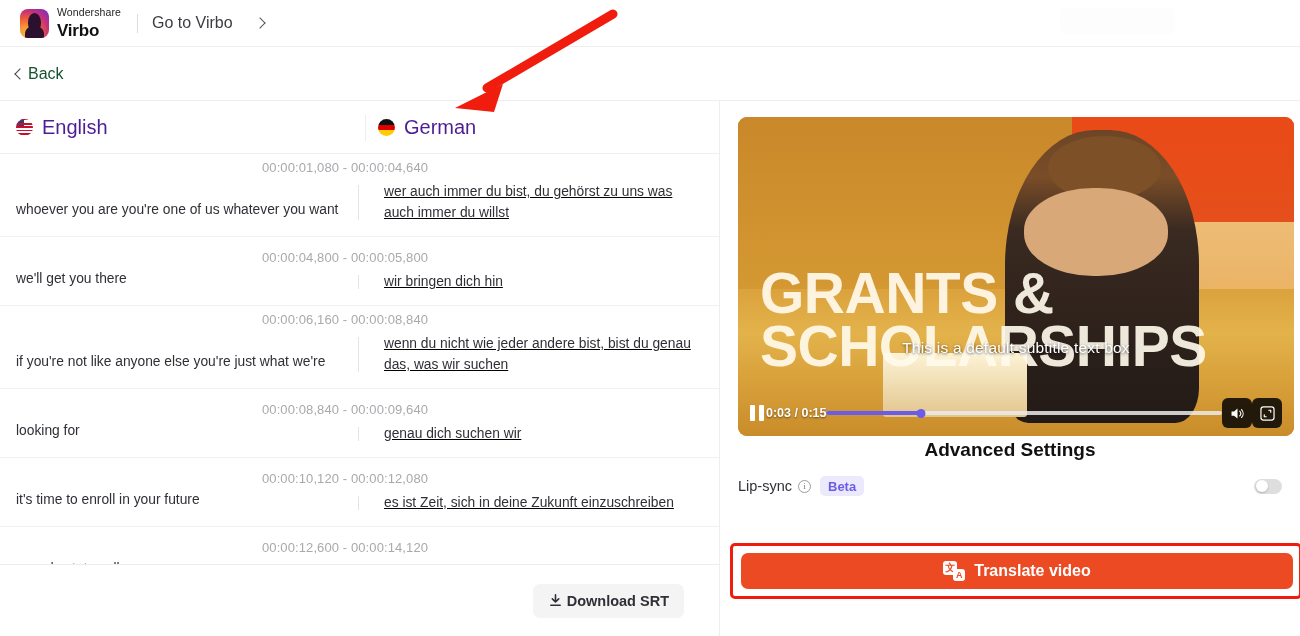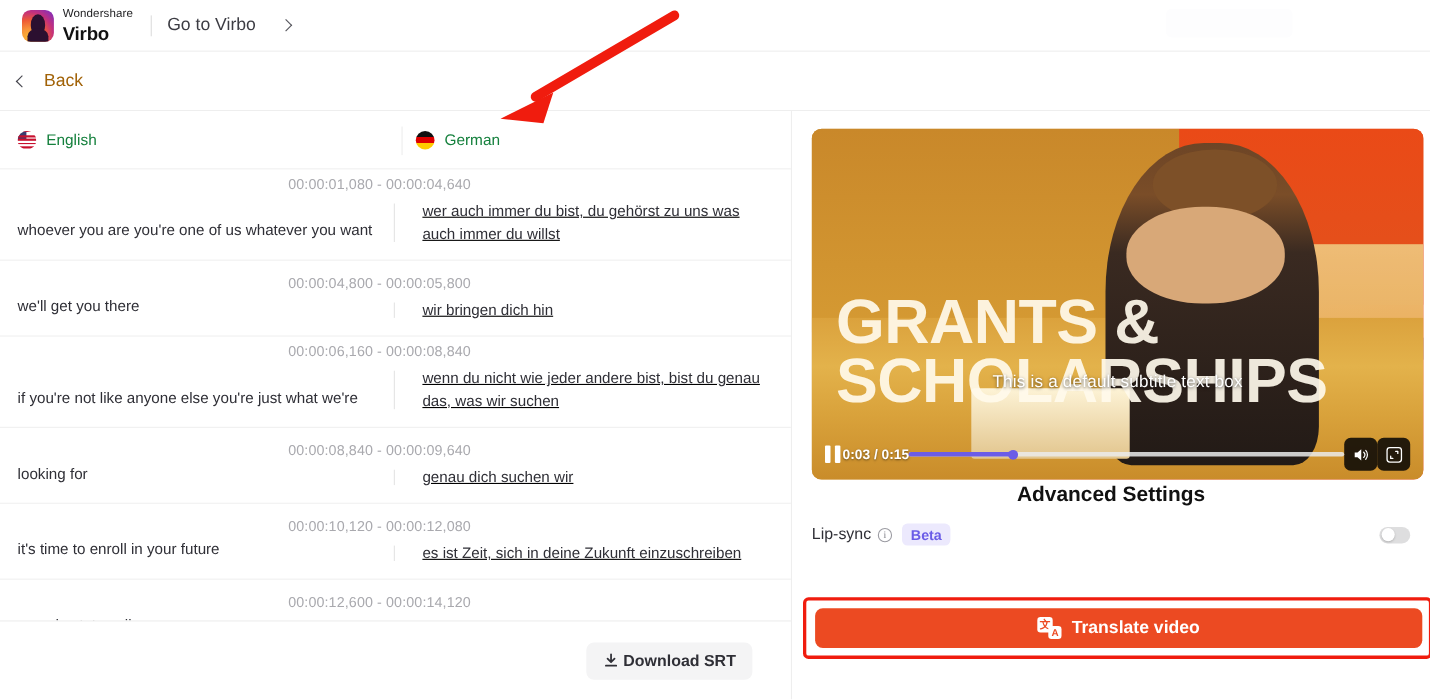--- a/index.html
+++ b/index.html
@@ -48,32 +48,32 @@
     position:absolute; right:125px; top:8px; width:115px; height:26px;
     border-radius:5px; background:#fdfdfe;
   }
 
   
   .backrow {
     position:absolute; left:0; top:47px; width:1300px; height:54px;
     border-bottom:1px solid #eeeeee; display:flex; align-items:center;
     padding-left:16px;
   }
-  .back { display:flex; align-items:center; gap:16px; font-size:16px; color:#a16207; cursor:pointer; }
+  .back { display:flex; align-items:center; gap:4px; font-size:16px; color:#14532d; cursor:pointer; }
   .chev-l { display:inline-block; width:8px; height:8px;
     border-left:1.6px solid #45454d; border-bottom:1.6px solid #45454d;
     transform:rotate(45deg); }
 
   
   .left { position:absolute; left:0; top:101px; width:719px; height:535px; background:#fff; }
   .langrow {
     position:relative; height:53px; display:flex; align-items:center;
     border-bottom:1px solid #efefef;
   }
-  .lang { display:flex; align-items:center; gap:9px; font-size:14px; color:#15803d; cursor:pointer; }
+  .lang { display:flex; align-items:center; gap:9px; font-size:20px; color:#4c1d95; cursor:pointer; }
   .lang.l-en { position:absolute; left:16px; }
   .lang.l-de { position:absolute; left:378px; }
   .flag { width:17px; height:17px; border-radius:50%; flex:none; overflow:hidden; position:relative; display:block; }
   .flag-us { background:#fff; }
   .flag-us i { position:absolute; left:0; width:100%; height:1.7px; background:#c8102e; display:block; }
   .flag-us i:nth-child(1){ top:1px } .flag-us i:nth-child(2){ top:4.4px }
   .flag-us i:nth-child(3){ top:7.8px } .flag-us i:nth-child(4){ top:11.2px }
   .flag-us i:nth-child(5){ top:14.6px }
   .flag-us b { position:absolute; left:0; top:0; width:8px; height:8px; background:#3c3b6e; display:block; }
   .flag-de { background:linear-gradient(#101010 0 33.3%, #dd0000 33.3% 66.6%, #ffcc00 66.6% 100%); }

